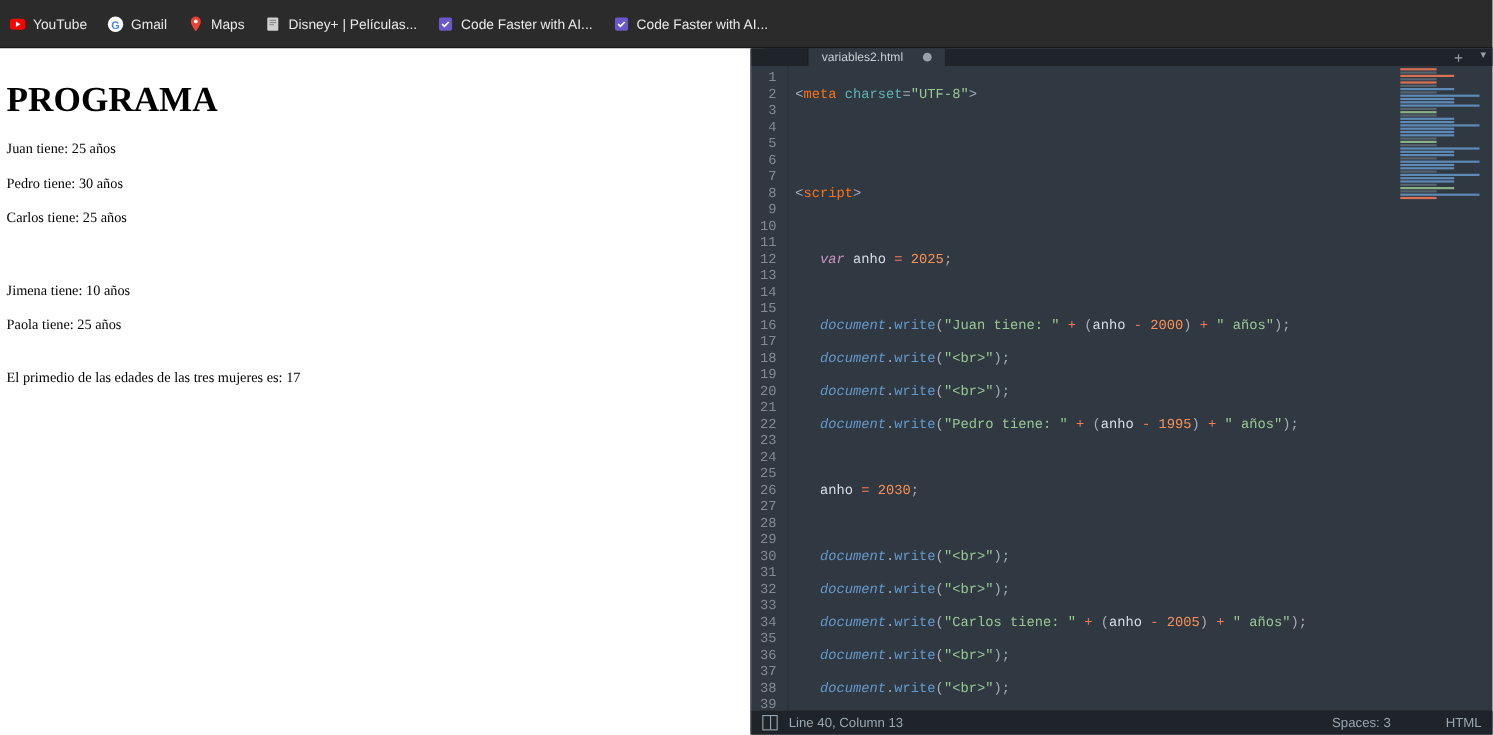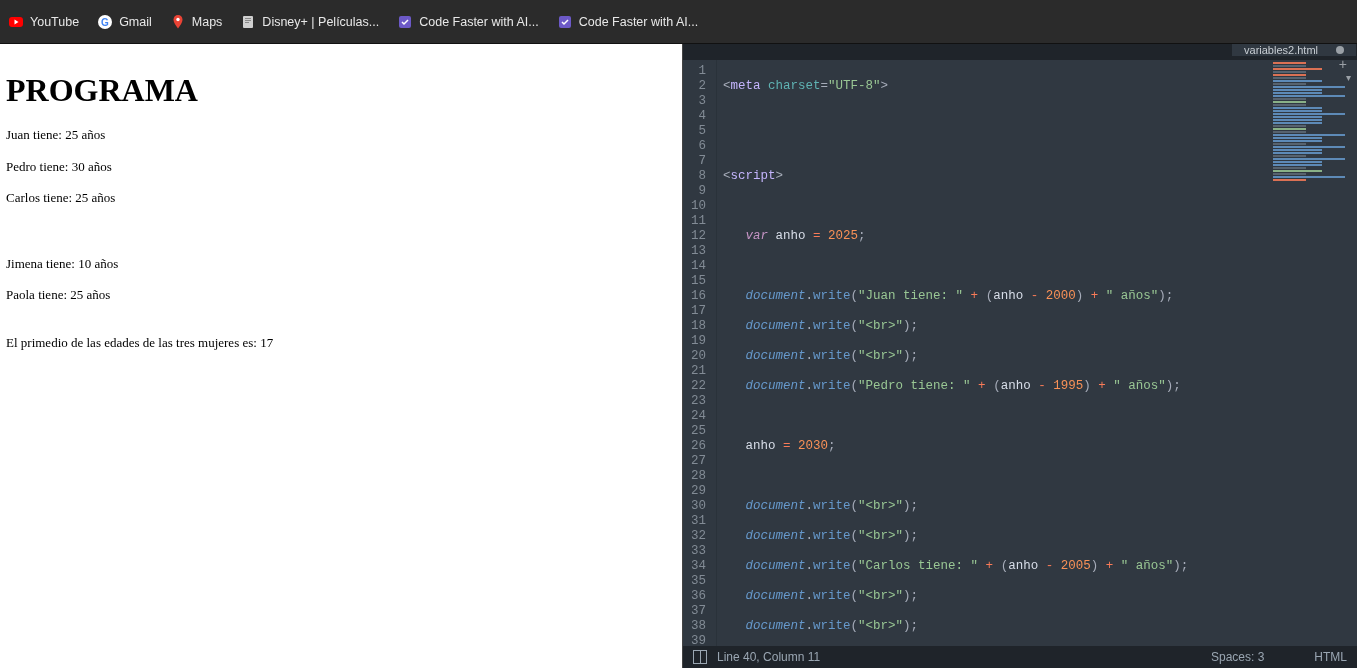--- a/index.html
+++ b/index.html
@@ -64,24 +64,22 @@
     display: flex;
     flex-direction: column;
     background: #303841;
     min-width: 0;
     position: relative;
   }
   .tab-bar {
     background: #1f242a;
     height: 16px;
     display: flex;
-    align-items: flex-end;
     padding-left: 12px;
     position: relative;
-    flex-direction: column;
   }
   .tab-left-spacer {
     width: 40px;
     background: #1f242a;
     border-right: 1px solid #1a1f24;
     height: 100%;
   }
   .tab {
     background: #303841;
     color: #c7cdd3;
@@ -133,21 +131,21 @@
   .code-lines {
     flex: 1;
     padding: 4px 0 4px 6px;
     color: #d8dee9;
     white-space: pre;
     overflow: hidden;
     position: relative;
   }
   .code-lines .ln { height:15px; }
 
-  .tk-tag    { color:#c4b5fd; } 
+  .tk-tag    { color:#f97316; } 
   .tk-attr   { color:#5fb3b3; }
   .tk-str    { color:#99c794; }
   .tk-kw     { color:#c594c5;font-style:italic; }
   .tk-obj    { color:#6699cc; font-style: italic; }
   .tk-func   { color:#6699cc; }
   .tk-num    { color:#f99157; }
   .tk-punc   { color:#a6acb9; }
   .tk-op     { color:#f97b58; }
   .tk-text   { color:#d8dee9; }
 
@@ -405,21 +403,21 @@
           <div class="ml short"></div>
         <div class="ml c2 med"></div>
           <div class="ml short"></div>
           <div class="ml c3 long"></div>
           <div class="ml c1 short"></div>
       </div>
     </div>
 
     <div class="statusbar">
       <span class="sb-icon"></span>
-      <span>Line 40, Column 11</span>
+      <span>Line 40, Column 13</span>
       <span class="spacer"></span>
       <span>Spaces: 3</span>
       <span style="width:30px"></span>
       <span>HTML</span>
     </div>
   </div>
 
 </div>
 
 </body></html>

